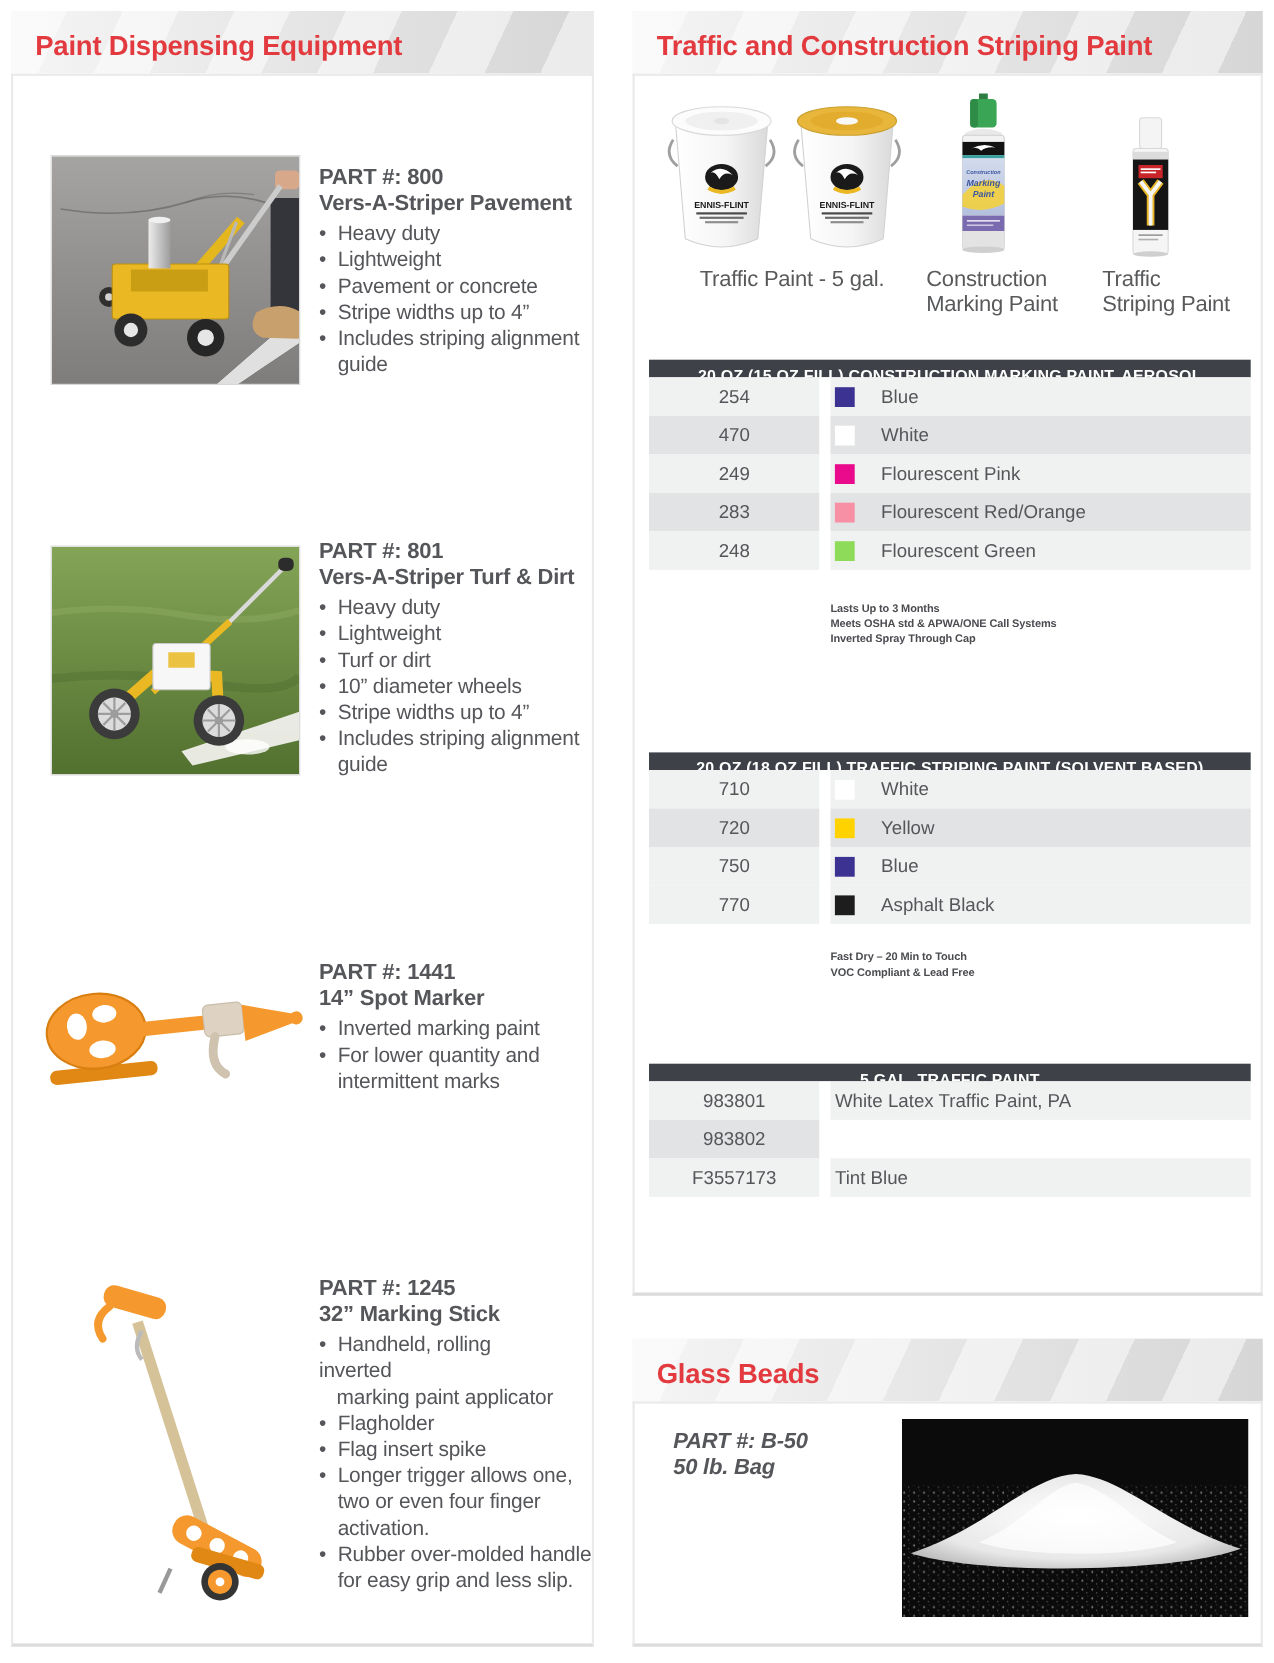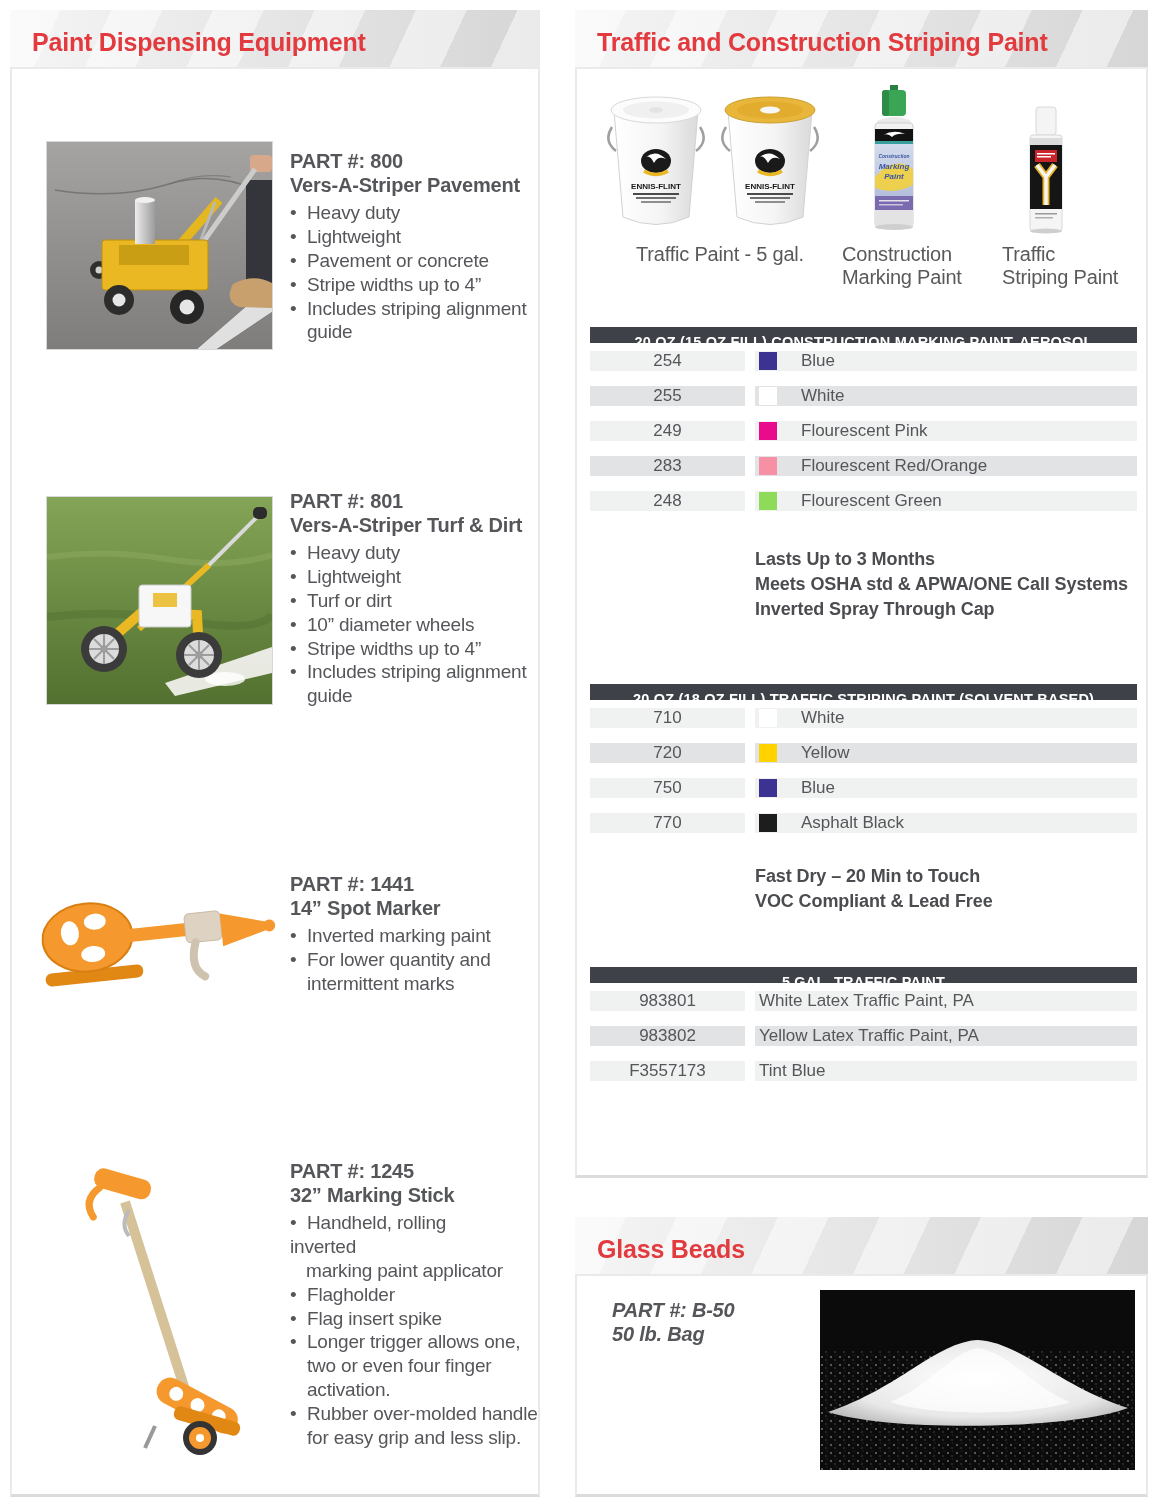--- a/index.html
+++ b/index.html
@@ -35,31 +35,31 @@
   .dot::before{content:"•";}
 
   
   .prodimgs{position:absolute;left:20px;top:14px;right:15px;height:215px;}
   .caption{position:absolute;font-size:20px;line-height:1.15;color:#58595b;letter-spacing:-.2px;}
 
   
   .ptable{position:absolute;left:13px;width:547px;}
   .thead{background:var(--table_header_bg,#3e4147);color:#fff;font-size:14.5px;font-weight:700;
     text-align:center;height:16px;line-height:30px;letter-spacing:.2px;}
-  .trow{display:flex;height:35px;align-items:center;}
+  .trow{display:flex;height:35px;}
   .cell{box-sizing:border-box;}
   .c-part{width:155px;display:flex;align-items:center;justify-content:center;font-size:17px;}
   .c-gap{width:10px;background:#fff;}
   .c-name{flex:1;display:flex;align-items:center;padding-left:4px;font-size:17px;}
   .tbody .trow:nth-of-type(odd) .cell{background:var(--row_light,#f0f1f1);}
   .tbody .trow:nth-of-type(even) .cell{background:var(--row_dark,#e2e3e4);}
   #table-2 .trow:nth-of-type(4) .cell{background:var(--row_light,#f0f1f1);}
   .swatch{width:18px;height:18px;margin-right:24px;flex:none;}
 
-  .notes{position:absolute;left:178px;font-size:18px;font-weight:700;color:#4b4c50;line-height:1.4;letter-spacing:-.1px;}
+  .notes{position:absolute;left:178px;font-size:10px;font-weight:700;color:#4b4c50;line-height:1.4;letter-spacing:-.1px;}
 </style>
 </head>
 <body>
 
 <div class="page">
 
   <div class="band" id="band-left">
     <h2>Paint Dispensing Equipment</h2>
   </div>
   <div class="box" id="box-left">
@@ -399,21 +399,21 @@
         <div class="trow">
           <div class="c-part cell">254</div>
           <div class="c-gap"></div>
           <div class="c-name cell">
               <span class="swatch" style="background: rgb(59, 50, 145);"></span>
               <span>Blue</span>
             </div>
         </div>
 
         <div class="trow">
-          <div class="c-part cell">255</div>
+          <div class="c-part cell">470</div>
           <div class="c-gap"></div>
           <div class="c-name cell">
               <span class="swatch" style="background: rgb(255, 255, 255);"></span>
               <span>White</span>
             </div>
         </div>
 
         <div class="trow">
           <div class="c-part cell">249</div>
           <div class="c-gap"></div>
@@ -503,23 +503,20 @@
           <div class="c-part cell">983801</div>
           <div class="c-gap"></div>
           <div class="c-name cell">
               <span>White Latex Traffic Paint, PA</span>
             </div>
         </div>
 
         <div class="trow">
           <div class="c-part cell">983802</div>
           <div class="c-gap"></div>
-          <div class="c-name cell">
-              <span>Yellow Latex Traffic Paint, PA</span>
-            </div>
         </div>
 
         <div class="trow">
           <div class="c-part cell">F3557173</div>
           <div class="c-gap"></div>
           <div class="c-name cell">
               <span>Tint Blue</span>
             </div>
         </div>
       </div>

